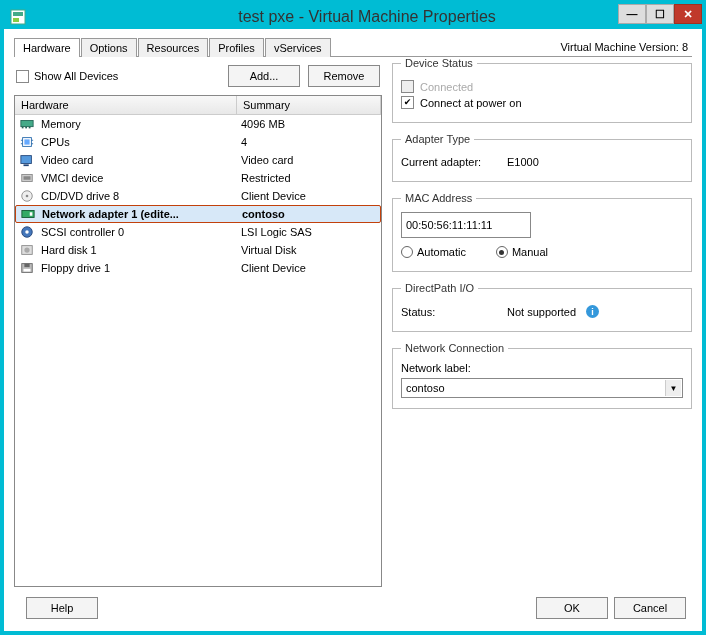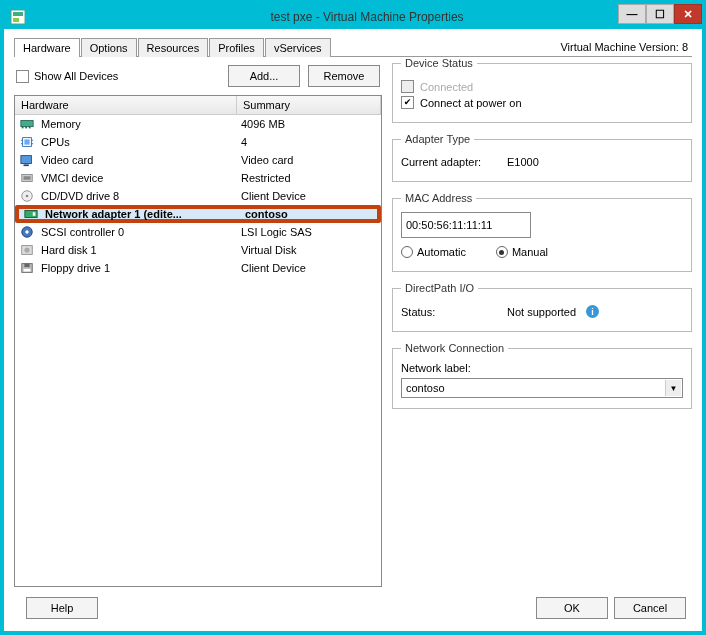--- a/index.html
+++ b/index.html
@@ -1,20 +1,20 @@
 <!DOCTYPE html>
 <html><head>
 <meta charset="utf-8">
 <style>
   * { box-sizing: border-box; font-family: Tahoma, Arial, sans-serif; font-size: 11px; }
   body { margin: 0; background: #00bcd4; padding: 4px; width: 706px; height: 635px; }
   .window { background: #fff; width: 698px; height: 627px; display: flex; flex-direction: column; }
   .titlebar { background: #00bcd4; height: 25px; display: flex; align-items: center; color: #333; position: relative; }
   .titlebar-icon { width: 16px; height: 16px; margin: 0 6px; }
-  .title-text { flex: 1; text-align: center; font-size: 12px; }
+  .title-text { flex: 1; text-align: center; font-size: 16px; }
   .window-controls { display: flex; height: 20px; position: absolute; right: 0; top: 0; }
   .win-btn { width: 28px; height: 20px; background: #ddd; border: 1px solid #aaa; display: flex; align-items: center; justify-content: center; font-size: 11px; font-weight: bold; color: #000; cursor: default; }
   .win-btn.close { background: #c0392b; color: #fff; border-color: #a03020; }
   .win-btn.max { }
   .content { flex: 1; background: #fff; padding: 6px 10px 8px 10px; display: flex; flex-direction: column; border-radius: 25px; }
   .tabs-row { display: flex; align-items: flex-end; height: 22px; border-bottom: 1px solid #999; }
   .tab { padding: 3px 8px; border: 1px solid #999; border-bottom: none; background: #f0f0f0; margin-right: 1px; position: relative; top: 1px; cursor: default; }
   .tab.active { background: #fff; }
   .version-label { margin-left: auto; padding: 3px 4px; }
   .top-controls { display: flex; align-items: center; padding: 8px 2px; gap: 8px; }
@@ -22,21 +22,21 @@
   .checkbox-box { width: 13px; height: 13px; border: 1px solid #888; background: #fff; display: inline-flex; align-items: center; justify-content: center; font-size: 9px; line-height: 1; }
   .checkbox-box.disabled { background: #eee; color: #aaa; }
   .btn { min-width: 72px; height: 22px; border: 1px solid #888; background: #f4f4f4; padding: 8px 10px; display: inline-flex; align-items: center; justify-content: center; cursor: default; }
   .main-split { display: flex; flex: 1; gap: 10px; min-height: 0; }
   .left-pane { width: 368px; display: flex; flex-direction: column; }
   .hw-table { border: 1px solid #888; display: flex; flex-direction: column; height: 100%; }
   .hw-header { display: flex; background: linear-gradient(#f8f8f8,#e8e8e8); border-bottom: 1px solid #ccc; }
   .hw-header .col { padding: 3px 6px; border-right: 1px solid #ccc; }
   .hw-body { flex: 1; overflow: auto; }
   .hw-row { display: flex; align-items: center; padding: 1px 0; height: 18px; }
-  .hw-row.selected { background: #d7e8f8; border: 4px solid #c2410c; border-radius: 2px; }
+  .hw-row.selected { background: #d7e8f8; border: 1px solid #c2410c; border-radius: 2px; }
   .col-icon { width: 24px; text-align: center; }
   .col-name { width: 198px; padding-left: 2px; }
   .col-summary { flex: 1; padding-left: 4px; }
   .hw-row.selected .col-name { font-weight: bold; }
   .hw-row.selected .col-summary { font-weight: bold; }
   .icon { width: 14px; height: 14px; display: inline-block; vertical-align: middle; }
   .right-pane { flex: 1; display: flex; flex-direction: column; gap: 10px; padding-top: 0; }
   fieldset { border: 1px solid #bbb; padding: 8px 8px 10px 8px; margin: 0; }
   legend { padding: 0 4px; color: #333; }
   .field-row { display: flex; align-items: center; gap: 6px; margin: 3px 0; }

